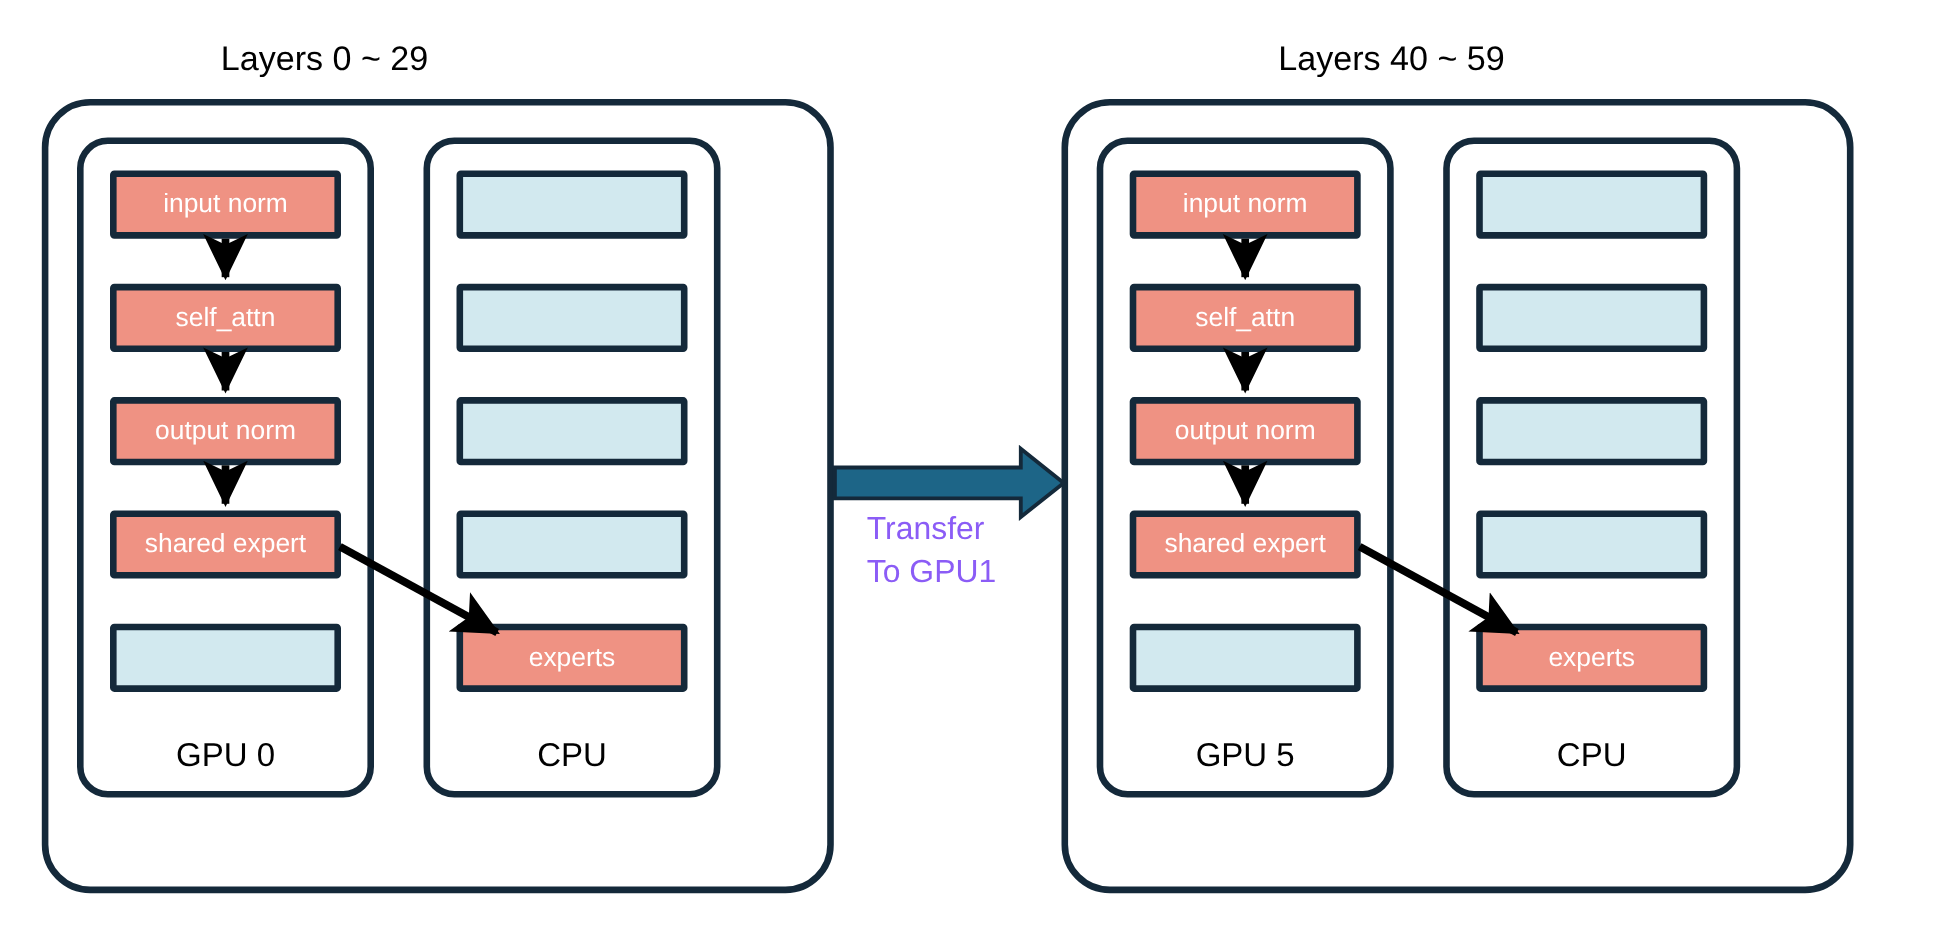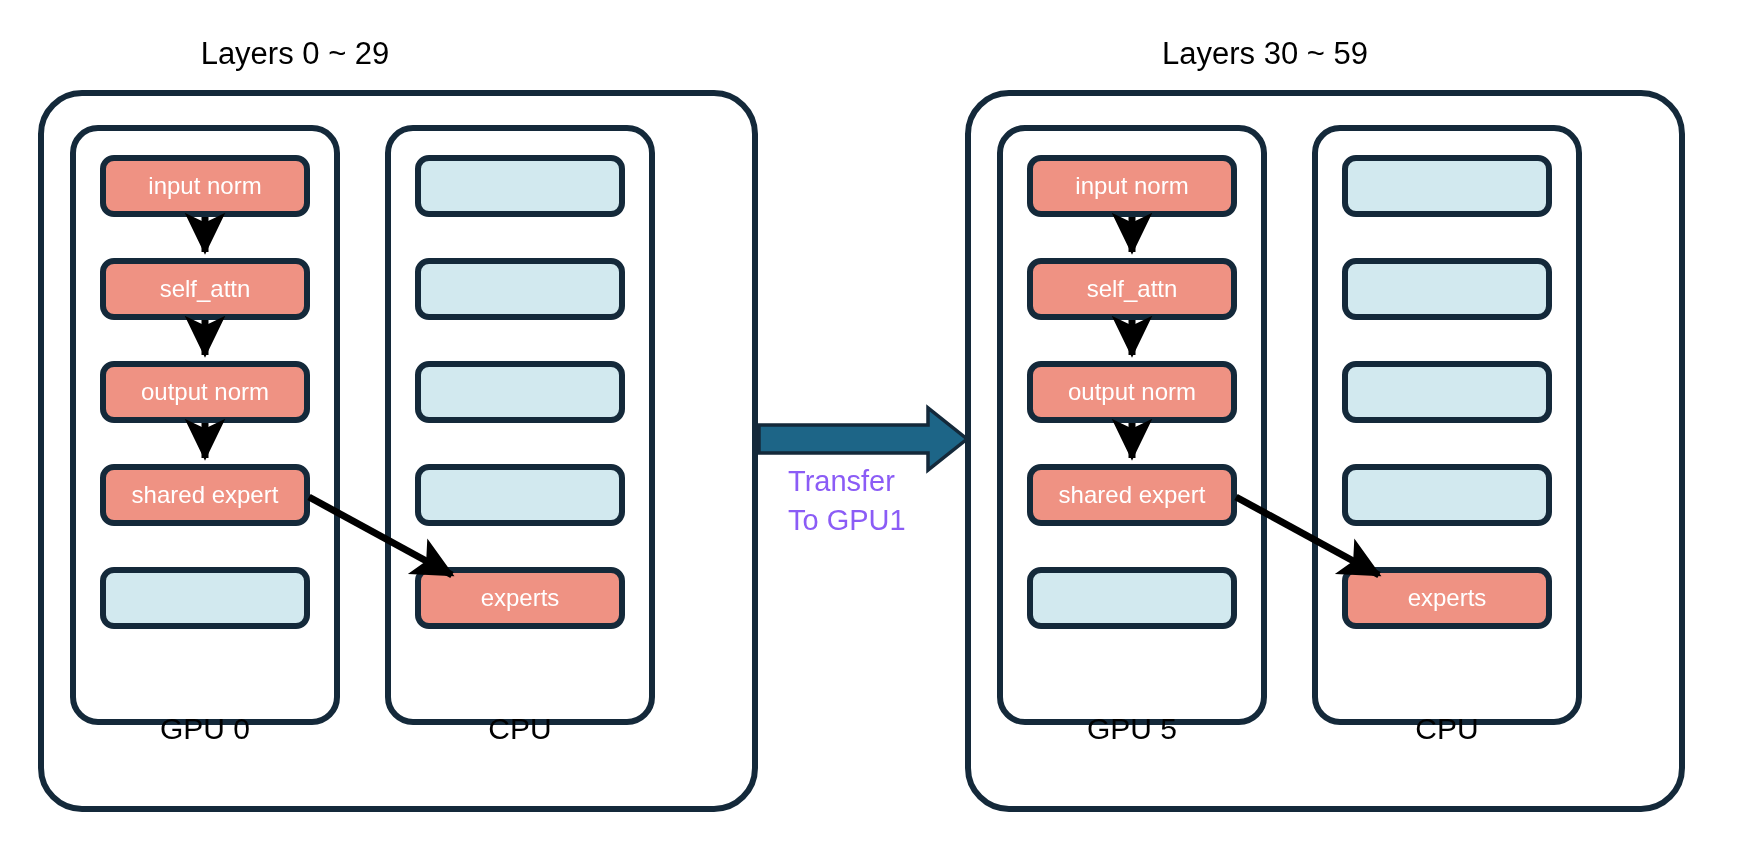--- a/index.html
+++ b/index.html
@@ -37,39 +37,38 @@
   .col-box {
     position: absolute;
     border: 6px solid #14293a;
     border-radius: 28px;
     background: #ffffff;
     box-sizing: border-box;
   }
   .cell {
     position: absolute;
     border: 6px solid #14293a;
-    border-radius: 14px;
+    border-radius: 4px;
     box-sizing: border-box;
     display: flex;
     align-items: center;
     justify-content: center;
     font-size: 24px;
     color: #ffffff;
     white-space: nowrap;
   }
   .cell.red   { background: #ef9283; }
   .cell.blue  { background: #d2e9ef; }
   .foot-label {
     position: absolute;
     font-size: 30px;
     color: #000000;
     white-space: nowrap;
     text-align: center;
     line-height: 1;
-    margin-top: 42px;
   }
   .transfer-label {
     position: absolute;
     font-size: 29px;
     color: #8b5cf6;
     line-height: 1.33;
     white-space: pre;
     text-align: left;
   }
   svg.overlay {
@@ -102,21 +101,21 @@
   <div class="col-box" style="left:385px; top:125px; width:270px; height:600px;"></div>
 
   <div class="cell blue" style="left:415px; top:155px; width:210px; height:62px;"></div>
   <div class="cell blue" style="left:415px; top:258px; width:210px; height:62px;"></div>
   <div class="cell blue" style="left:415px; top:361px; width:210px; height:62px;"></div>
   <div class="cell blue" style="left:415px; top:464px; width:210px; height:62px;"></div>
   <div class="cell red" style="left:415px; top:567px; width:210px; height:62px;">experts</div>
 
   <div class="foot-label" style="left:385px; top:672px; width:270px;">CPU</div>
 
-  <div class="group-title" style="left:1000px; top:38px; width:530px;">Layers 30 ~ 59</div>
+  <div class="group-title" style="left:1000px; top:38px; width:530px;">Layers 40 ~ 59</div>
 
   <div class="outer-box" style="left:965px; top:90px; width:720px; height:722px;"></div>
 
   <div class="col-box" style="left:997px; top:125px; width:270px; height:600px;"></div>
 
   <div class="cell red" style="left:1027px; top:155px; width:210px; height:62px;">input norm</div>
   <div class="cell red" style="left:1027px; top:258px; width:210px; height:62px;">self_attn</div>
   <div class="cell red" style="left:1027px; top:361px; width:210px; height:62px;">output norm</div>
   <div class="cell red" style="left:1027px; top:464px; width:210px; height:62px;">shared expert</div>
   <div class="cell blue" style="left:1027px; top:567px; width:210px; height:62px;"></div>

